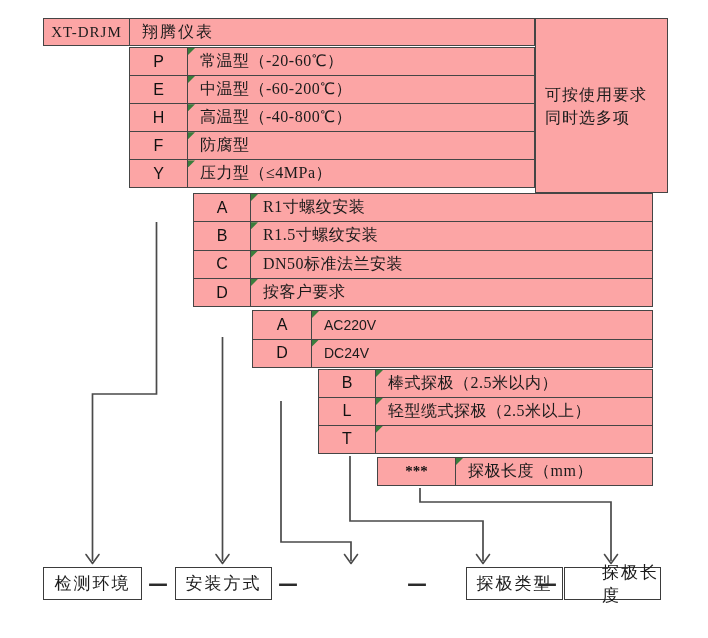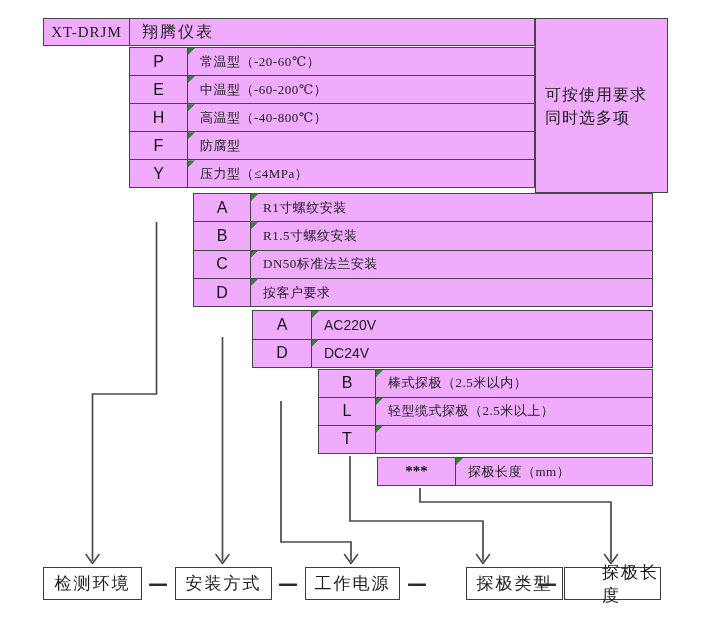--- a/index.html
+++ b/index.html
@@ -2,21 +2,21 @@
 <html><head>
 <meta charset="utf-8">
 <style>
   html,body{margin:0;padding:0;background:#ffffff;}
   .stage{
     position:relative;width:708px;height:638px;background:#ffffff;
     overflow:hidden;color:#1b1b1b;
     font-family:"Liberation Serif","DejaVu Serif",serif;
   }
   .abs{position:absolute;box-sizing:border-box;}
-  .bordered{border:1.5px solid #454545;background:#f0abfc;}
+  .bordered{border:1.5px solid #454545;background:#fca5a5;}
 
   
   .hdr{display:flex;align-items:stretch;}
   .hdr-model{width:85px;flex:0 0 auto;border-right:1.5px solid #454545;
     display:flex;align-items:center;justify-content:center;
     font-size:15px;letter-spacing:1px;}
   .hdr-brand{flex:1;display:flex;align-items:center;padding-left:12px;
     font-size:16px;letter-spacing:2px;}
 
   
@@ -27,22 +27,22 @@
   .t2 .trow{height:27.3px;}
   .t3 .trow{height:27.5px;}
   .t4 .trow{height:26.9px;}
   .r5 .trow{height:27px;}
   .code-cell{flex:0 0 auto;display:flex;align-items:center;justify-content:center;
     border-right:1.5px solid #454545;
     font-family:"Liberation Sans","DejaVu Sans",sans-serif;
     font-size:16px;color:#111111;}
   .serif-code{font-family:"Liberation Serif","DejaVu Serif",serif;font-weight:bold;font-size:15px;}
   .desc-cell{flex:1;display:flex;align-items:center;position:relative;
-    padding:0 6px 0 12px;font-size:13px;white-space:nowrap;overflow:hidden;
-    letter-spacing:0.5px;}
+    padding:0 6px 0 12px;font-size:16px;white-space:nowrap;overflow:hidden;
+    letter-spacing:0.5px;font-family:Liberation Serif, serif;}
   .sans-desc{font-family:"Liberation Sans","DejaVu Sans",sans-serif;font-size:14px;letter-spacing:0;}
   .corner{position:absolute;left:0;top:0;width:7px;height:7px;background:#3a7d3c;
     clip-path:polygon(0 0,100% 0,0 100%);}
 
   
   .note{display:flex;flex-direction:column;justify-content:center;
     padding-left:9px;font-size:16px;line-height:23px;letter-spacing:1px;}
 
   
   .blabel{border:1.5px solid #3b3b3b;display:flex;align-items:center;justify-content:center;
@@ -220,23 +220,20 @@
   <div class="abs blabel" style="left:43px;top:567px;width:99px;height:33px;">
     <span>检测环境</span>
   </div>
   <span class="bdash" style="left:158px;top:573px;">—</span>
 
   <div class="abs blabel" style="left:175px;top:567px;width:97px;height:33px;">
     <span>安装方式</span>
   </div>
   <span class="bdash" style="left:288px;top:573px;">—</span>
 
-  <div class="abs blabel" style="left:305px;top:567px;width:95px;height:33px;">
-    <span>工作电源</span>
-  </div>
   <span class="bdash" style="left:417px;top:573px;">—</span>
 
   <div class="abs blabel" style="left:434px;top:567px;width:97px;height:33px;margin-left:32px;">
     <span>探极类型</span>
   </div>
   <span class="bdash" style="left:547px;top:573px;">—</span>
 
   <div class="abs blabel" style="left:564px;top:567px;width:97px;height:33px;padding-left:37px;">
     <span>探极长度</span>
   </div>

